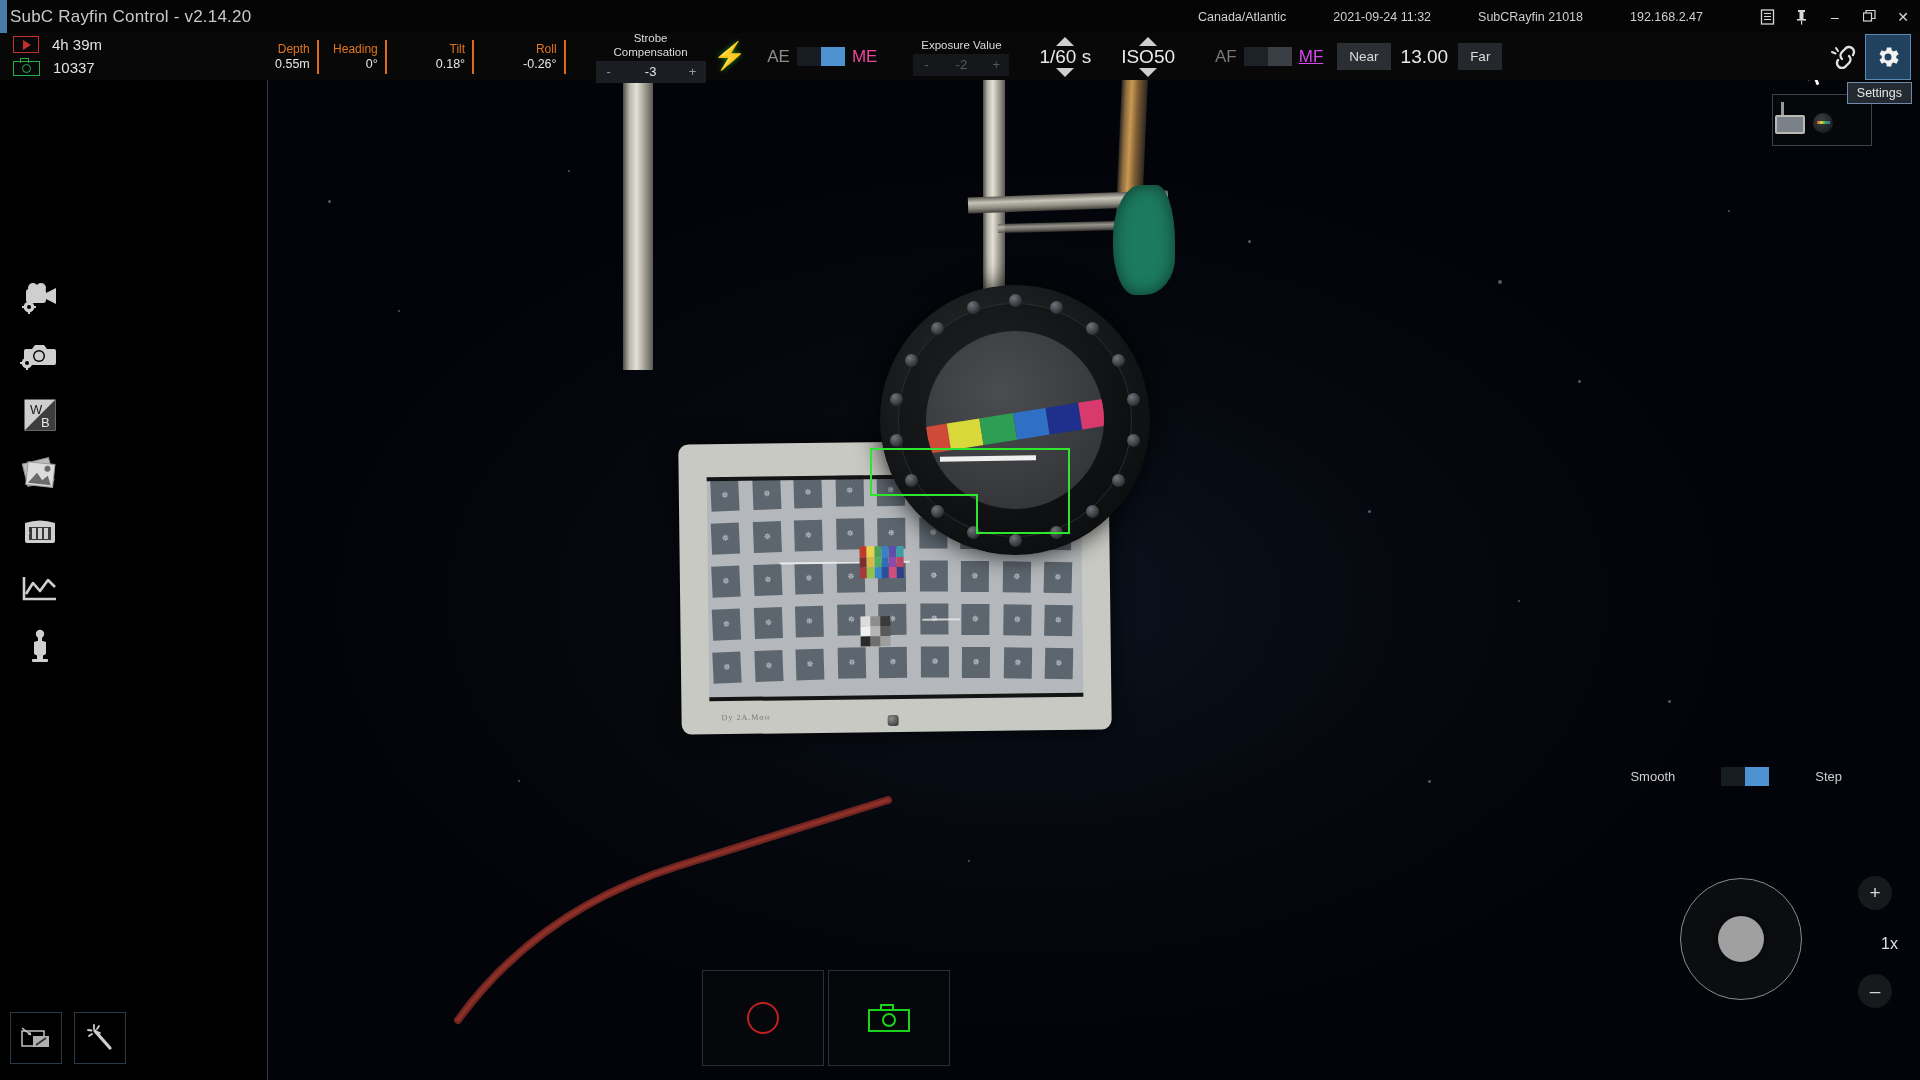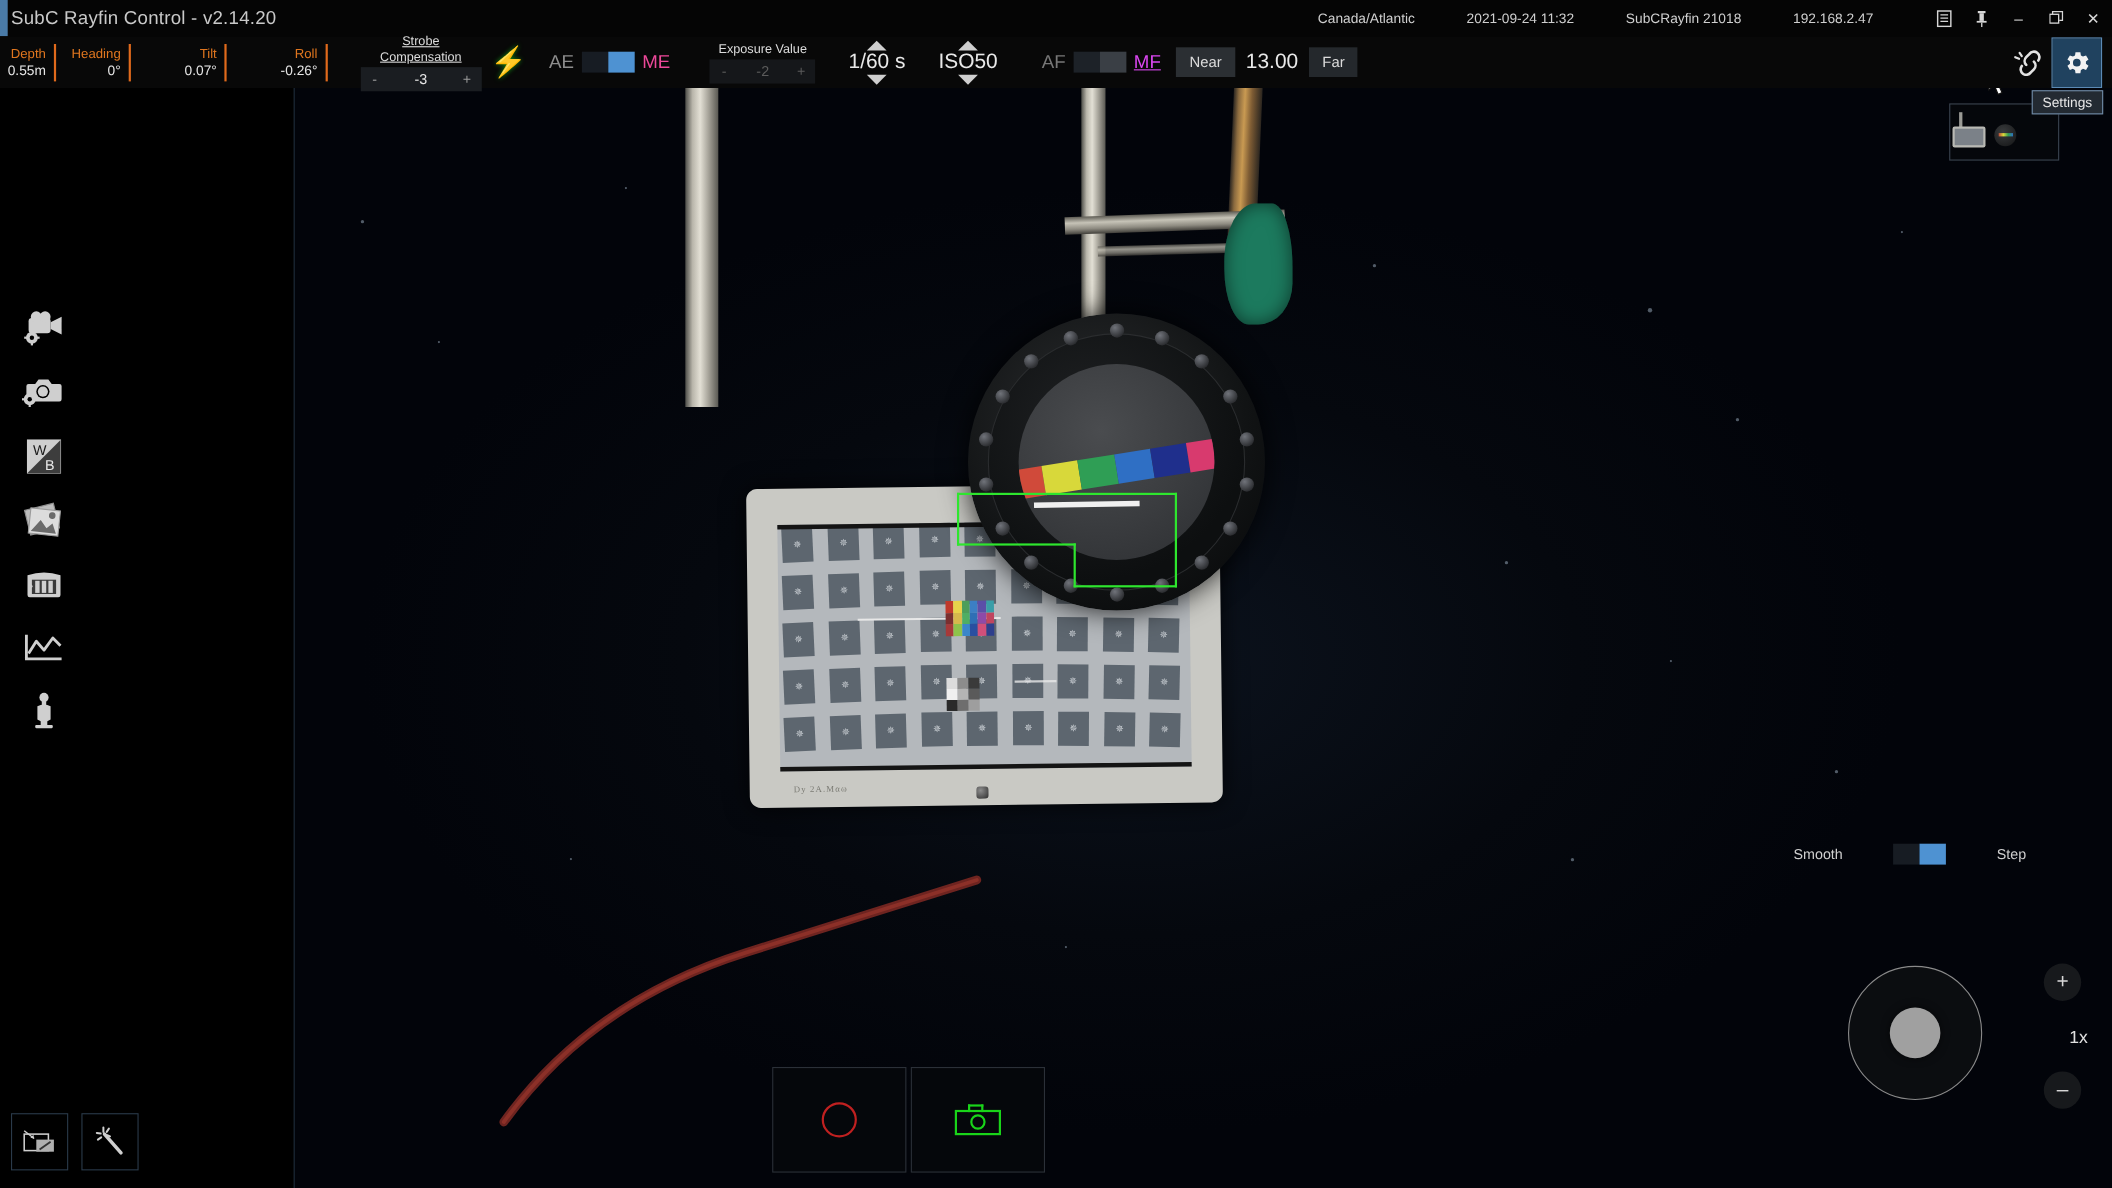--- a/index.html
+++ b/index.html
@@ -43,21 +43,21 @@
     border-right:2px solid #e06a1c; height:34px; justify-content:center; }
   .tele .lbl { font-size:12px; color:#e0761f; line-height:15px; }
   .tele .val { font-size:12.5px; color:#e6e6e6; line-height:15px; }
   .tele.w-dep { min-width:44px; }
   .tele.w-head { min-width:62px; margin-left:6px;}
   .tele.w-tilt { min-width:44px; margin-left:42px;}
   .tele.w-roll { min-width:48px; margin-left:42px;}
 
   
   #strobe { margin-left:30px; width:110px; }
-  #strobe .cap { font-size:11.5px; color:#dcdcdc; text-align:center; line-height:14px;text-decoration:underline; }
+  #strobe .cap { font-size:11.5px; color:#dcdcdc; text-align:center; line-height:14px; }
   .stepper { display:flex; align-items:center; background:#1a1d21; height:22px;
     margin-top:2px; }
   .stepper .mb { width:26px; text-align:center; font-size:13px; color:#9a9a9a; cursor:pointer;}
   .stepper .sv { flex:1; text-align:center; font-size:13px; color:#e6e6e6; }
   .stepper.dim { background:#15171a; }
   .stepper.dim .mb, .stepper.dim .sv { color:#5b5b5b; }
 
   #bolt { margin-left:8px; font-size:27px; color:#19e019; line-height:1;
     text-shadow:0 0 5px rgba(30,230,30,.6); }
 
@@ -219,33 +219,49 @@
           <rect x="0.5" y="3" width="8" height="8" fill="none" stroke="#d7d7d7" stroke-width="1.2"></rect>
           <polyline points="3,3 3,0.5 12,0.5 12,8.5 9,8.5" fill="none" stroke="#d7d7d7" stroke-width="1.2"></polyline>
         </svg>
     </div>
     <div class="tb-btn">✕</div>
   </div>
 </div>
 
 <div id="controlbar">
 
+  <div id="cb-left">
+    <div class="rec-row r1">
+      <span class="rec-ico">
+          <span class="tri"></span>
+        </span>
+      <span class="rec-txt">4h 39m</span>
+    </div>
+    <div class="rec-row r2">
+      <span class="cam-ico">
+        <span class="hump"></span>
+          <span class="body"></span>
+          <span class="lens"></span>
+      </span>
+      <span class="rec-txt">10337</span>
+    </div>
+  </div>
 
   <div id="telemetry">
     <div class="tele w-dep">
       <span class="lbl">Depth</span>
       <span class="val">0.55m</span>
     </div>
     <div class="tele w-head">
       <span class="lbl">Heading</span>
       <span class="val">0°</span>
     </div>
     <div class="tele w-tilt">
       <span class="lbl">Tilt</span>
-      <span class="val">0.07°</span>
+      <span class="val">0.18°</span>
     </div>
     <div class="tele w-roll">
       <span class="lbl">Roll</span>
       <span class="val">-0.26°</span>
     </div>
   </div>
 
   <div id="strobe">
     <div class="cap">Strobe Compensation</div>
     <div class="stepper">

